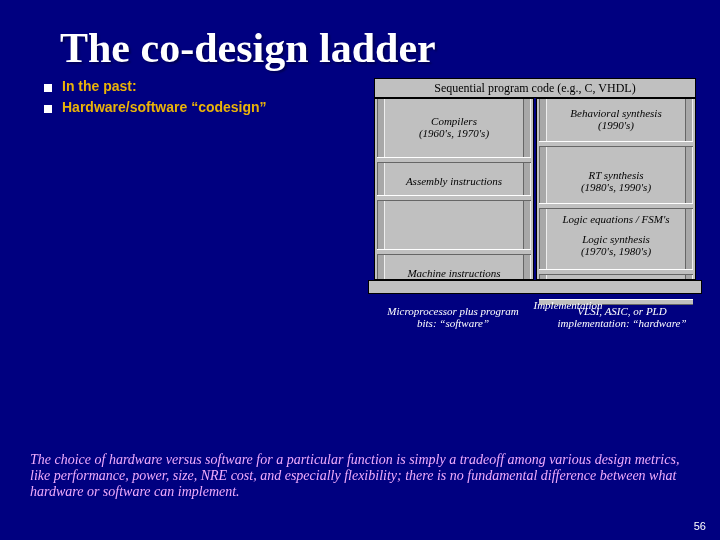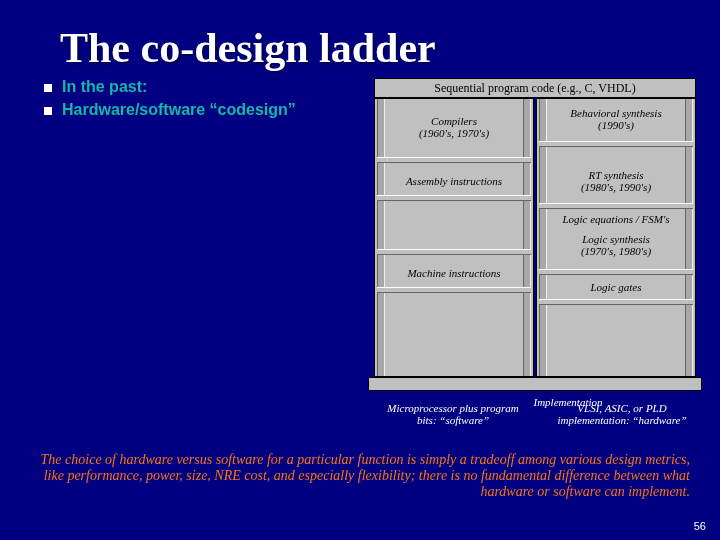--- a/index.html
+++ b/index.html
@@ -17,44 +17,44 @@
     padding: 24px 0 6px 60px;
     text-shadow: 2px 2px 2px #000055;
   }
   .content {
     display: flex;
     padding: 0 18px 0 40px;
     gap: 8px;
   }
   .left {
     width: 320px;
-    color: #14b8a6;
+    color: #eab308;
     font-family: Arial, Helvetica, sans-serif;
-    font-size: 16px;
+    font-size: 14px;
     font-weight: bold;
     line-height: 1.18;
   }
   ul.lvl1 { list-style: none; padding-left: 0; }
   ul.lvl1 > li { position: relative; padding-left: 22px; margin-bottom: 4px; }
   ul.lvl1 > li::before {
     content: "";
     position: absolute; left: 4px; top: 6px;
     width: 8px; height: 8px; background: #fff;
   }
   ul.lvl2 { list-style: none; padding-left: 0; margin-top: 2px; }
   ul.lvl2 > li { position: relative; padding-left: 22px; margin-bottom: 2px; }
   ul.lvl2 > li::before {
     content: "\2013";
     position: absolute; left: 2px; top: 0;
     color: #fff;
   }
   .right {
     flex: 1;
     position: relative;
-    height: 313px;
+    height: 216px;
   }
   .topbar {
     position: absolute;
     left: 6px; right: 6px; top: 0;
     height: 20px;
     background: #c0c0c0;
     border: 1px solid #000;
     text-align: center;
     font-size: 12px;
     color: #000;
@@ -113,24 +113,24 @@
     text-align: center;
     font-style: italic;
     line-height: 1.15;
   }
   .impl.leftI  { left: 10px;  width: 150px; }
   .impl.midI   { left: 160px; width: 80px;  bottom: -18px; font-style: italic;}
   .impl.rightI { right: 0;    width: 160px; }
   .footnote {
     position: absolute;
     left: 30px; right: 30px; top: 452px;
-    color: #f97316;
+    color: #f0abfc;
     font-style: italic;
     font-size: 14px;
-    text-align: right;
+    text-align: left;
     line-height: 1.15;
   }
   .pagenum {
     position: absolute;
     right: 14px; bottom: 8px;
     font-size: 11px;
     color: #fff;
     font-family: Arial, sans-serif;
     padding-left: 26px;
   }

